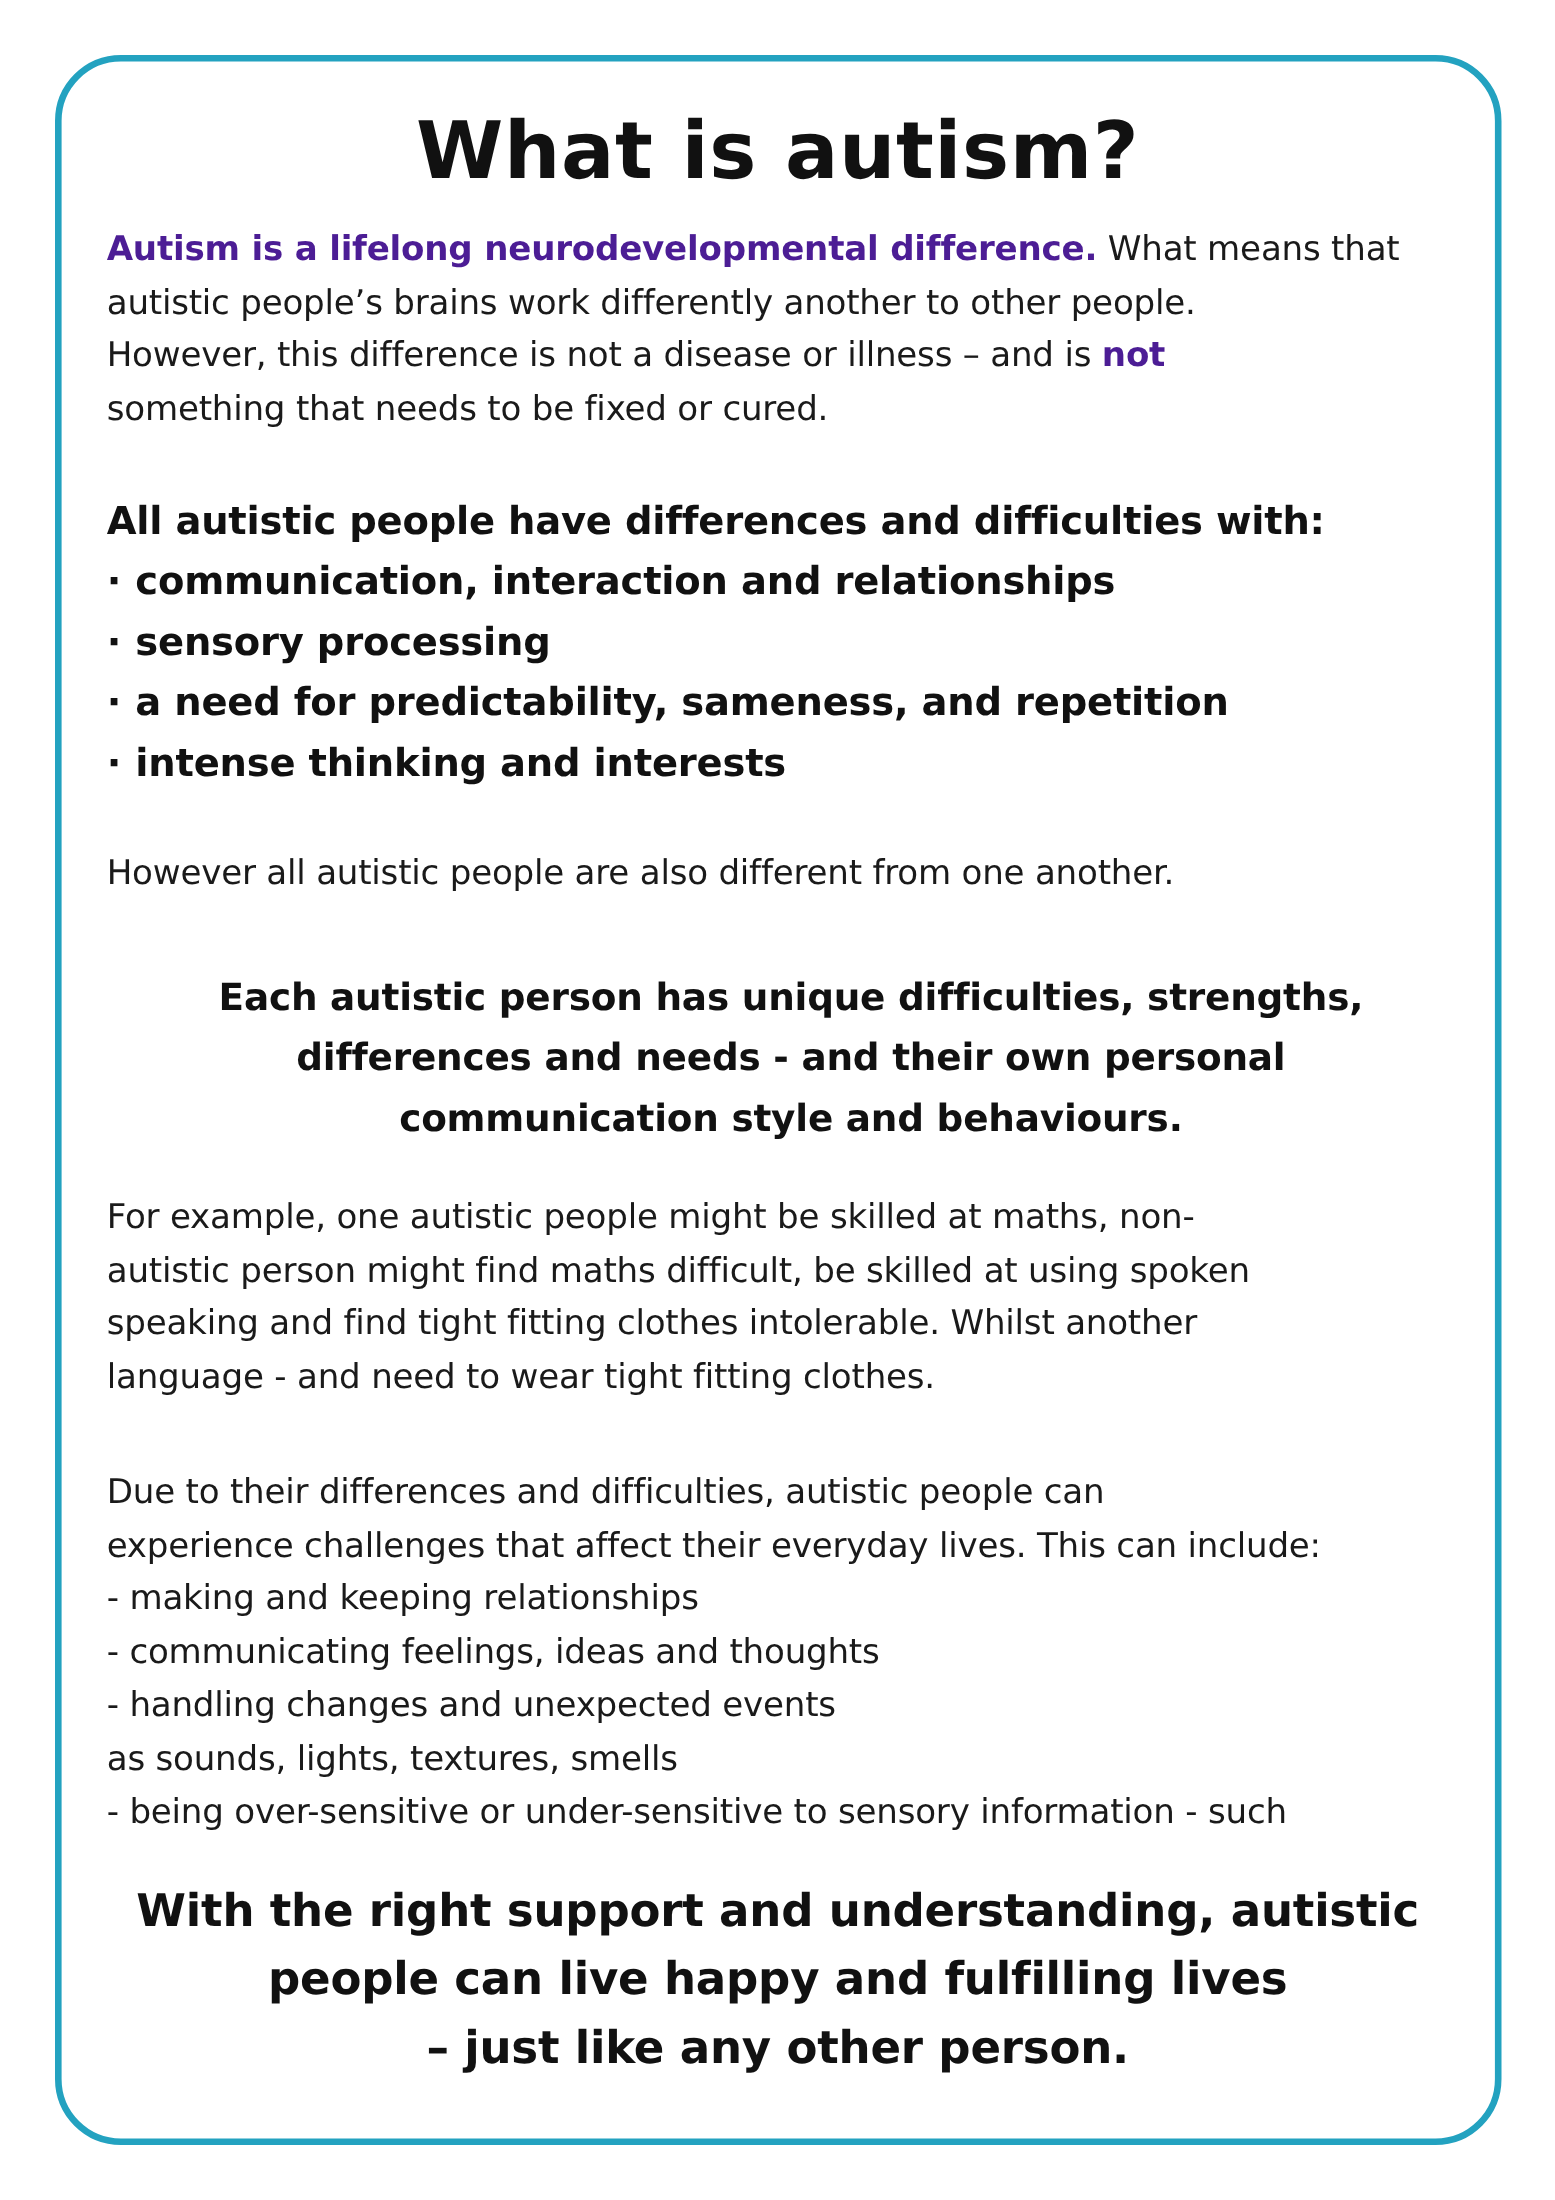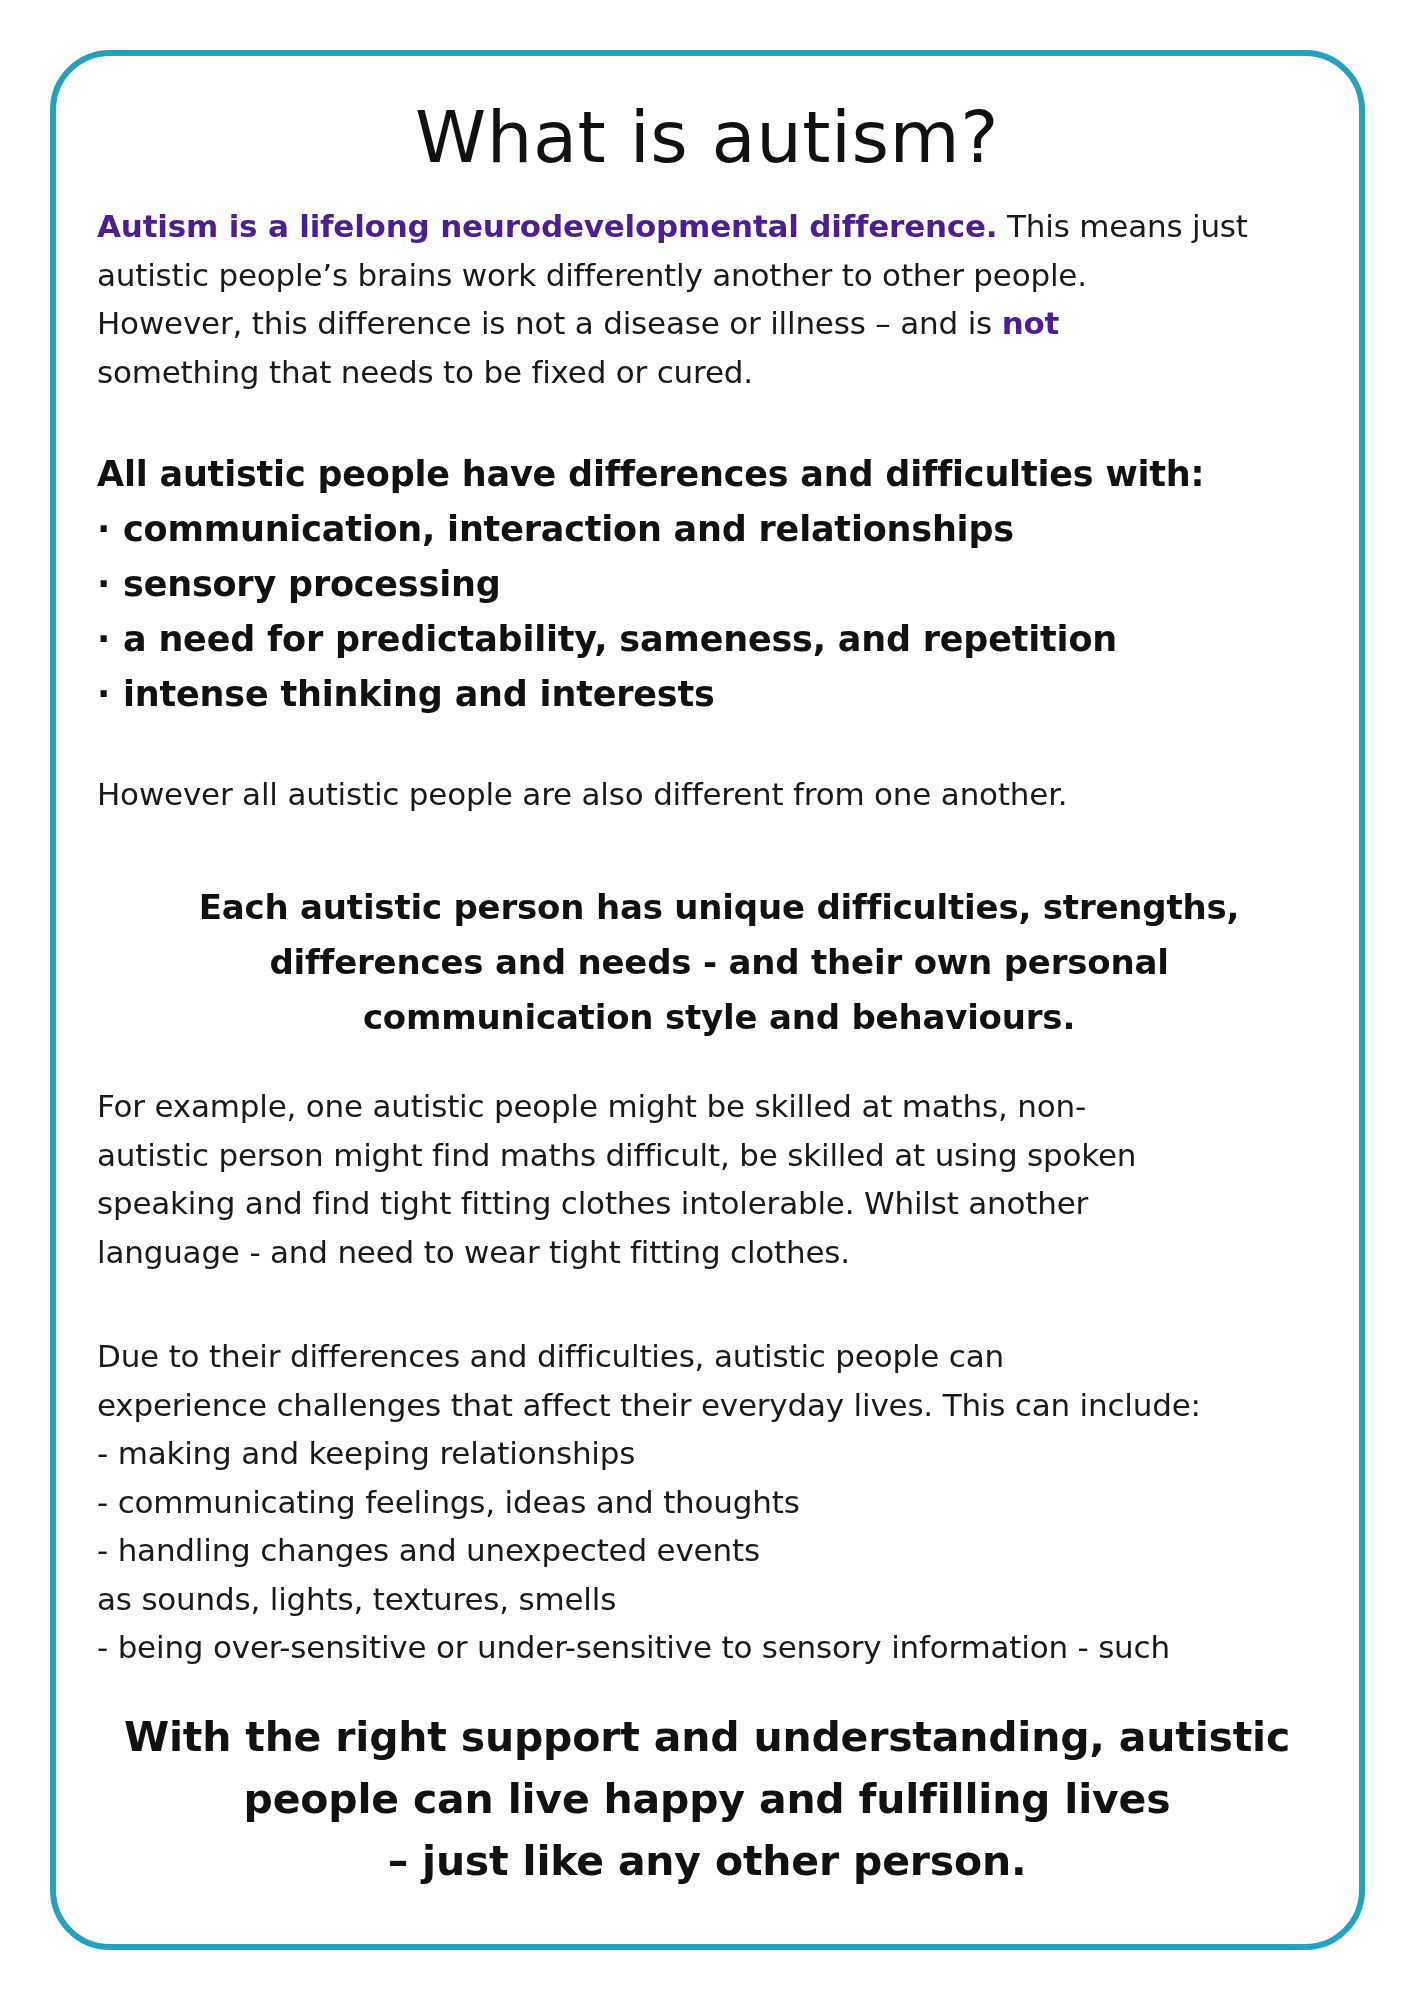--- a/index.html
+++ b/index.html
@@ -25,21 +25,21 @@
       border-radius: 60px;
       box-sizing: content-box;
     }
     .title {
       position: absolute;
       left: 0;
       width: 1414px;
       top: 92px;
       text-align: center;
       font-size: 72px;
-      font-weight: normal;
+      font-weight: bold;
       line-height: 90px;
       letter-spacing: 0.5px;
       margin: 0;
     }
     .body-text {
       position: absolute;
       left: 97px;
       width: 1240px;
       font-size: 31px;
       line-height: 48.5px;
@@ -105,21 +105,21 @@
     .conclusion span { display: block; }
   </style>
 </head>
 <body>
 
 <div class="frame" style="border-color: rgb(35, 162, 192);"></div>
 
 <h1 class="title">What is autism?</h1>
 
 <p class="body-text intro">
-  <span><b>Autism is a lifelong neurodevelopmental difference.</b><span style="display:inline"> This means just</span></span>
+  <span><b>Autism is a lifelong neurodevelopmental difference.</b><span style="display:inline"> What means that</span></span>
   <span>autistic people’s brains work differently another to other people.</span>
   <span><span style="display:inline">However, this difference is not a disease or illness – and is </span><b>not</b></span>
   <span>something that needs to be fixed or cured.</span>
 </p>
 
 <h2 class="diff-heading">All autistic people have differences and difficulties with:</h2>
 
 <ul class="diff-list">
   <li><span class="dot">·</span><span>communication, interaction and relationships</span></li>
   <li><span class="dot">·</span><span>sensory processing</span></li>

